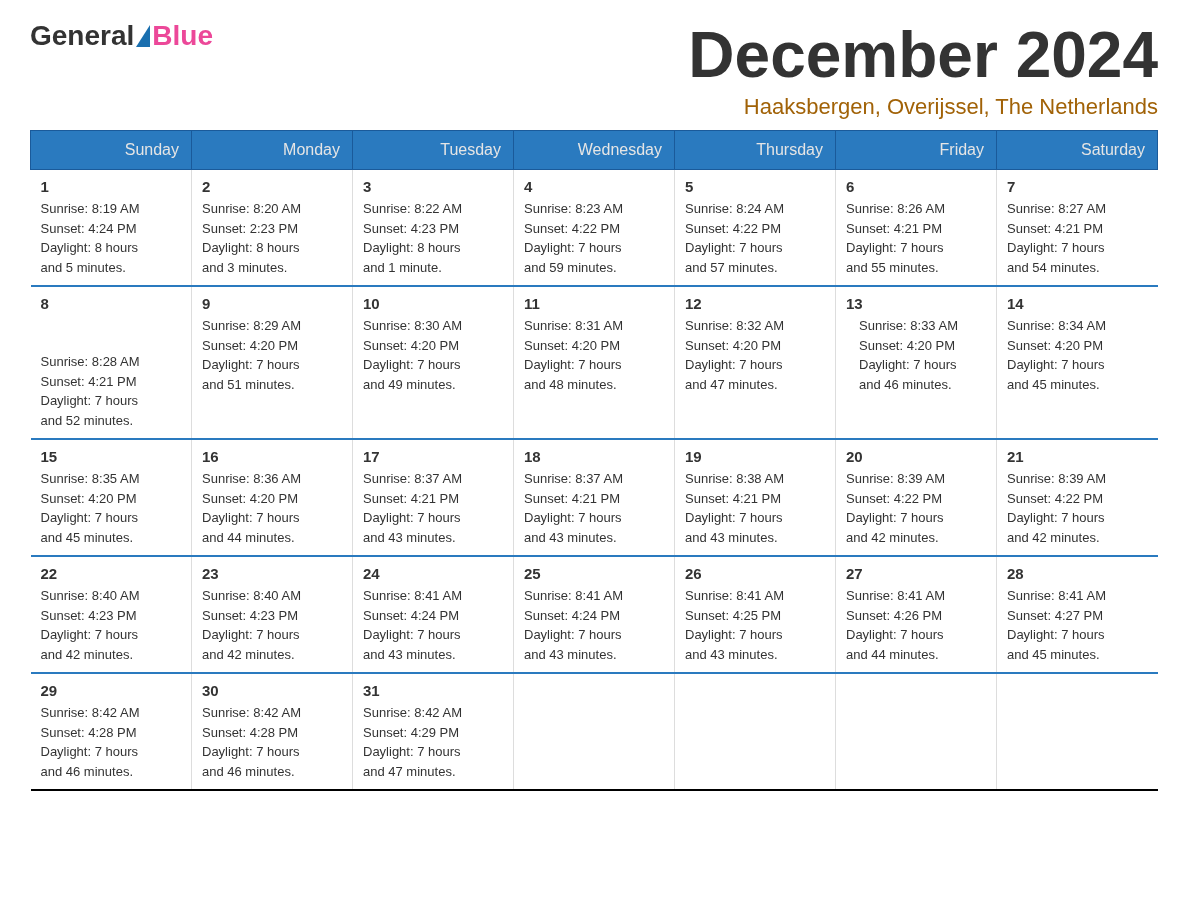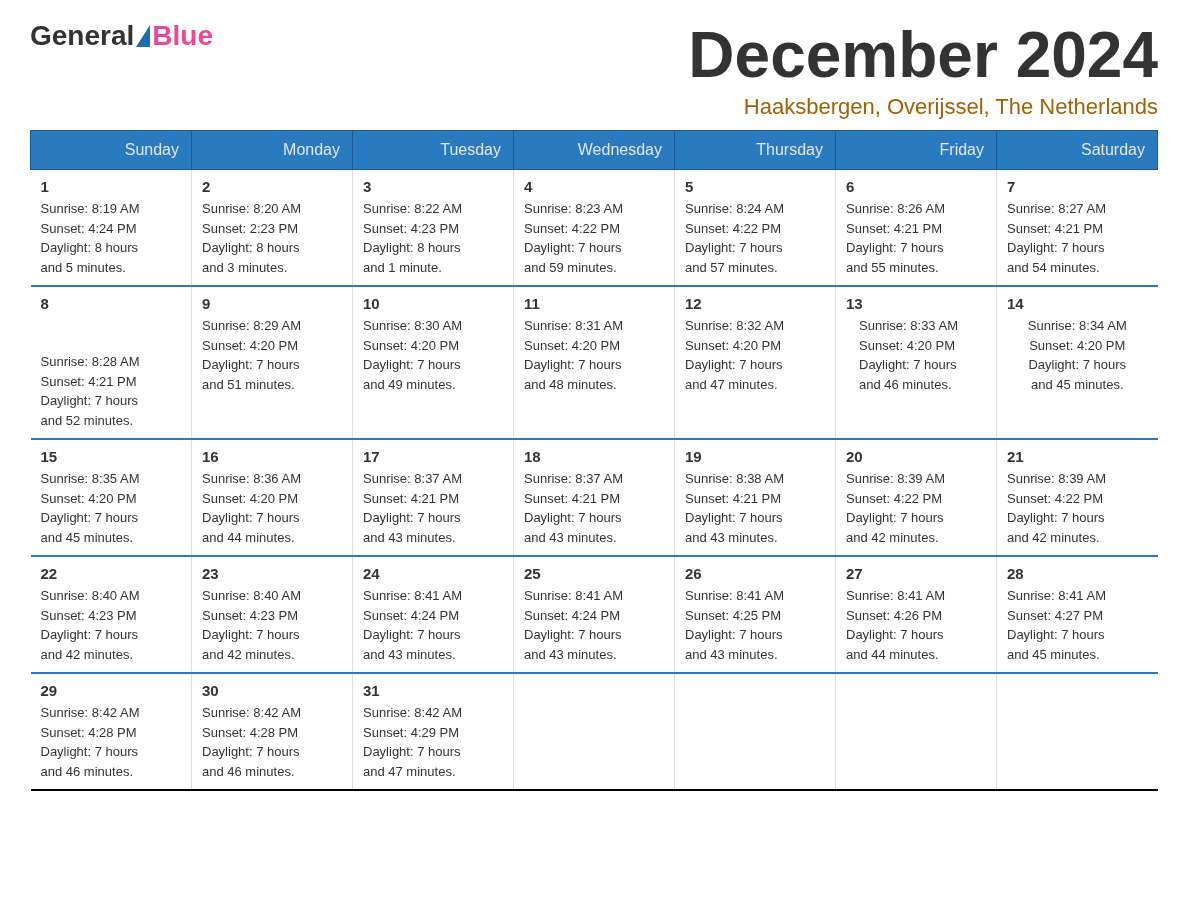--- a/index.html
+++ b/index.html
@@ -221,21 +221,21 @@
         </td>
         <td>
           <span class="day-num">13</span>
           <div class="day-info" style="white-space: pre-line; margin-left: 13px;">Sunrise: 8:33 AM
 Sunset: 4:20 PM
 Daylight: 7 hours
 and 46 minutes.</div>
         </td>
         <td>
           <span class="day-num">14</span>
-          <div class="day-info" style="white-space: pre-line; text-align: center;">Sunrise: 8:34 AM
+          <div class="day-info" style="white-space: pre-line;">Sunrise: 8:34 AM
 Sunset: 4:20 PM
 Daylight: 7 hours
 and 45 minutes.</div>
         </td>
       </tr>
       <tr>
         <td>
           <span class="day-num">15</span>
           <div class="day-info" style="white-space: pre-line;">Sunrise: 8:35 AM
 Sunset: 4:20 PM

